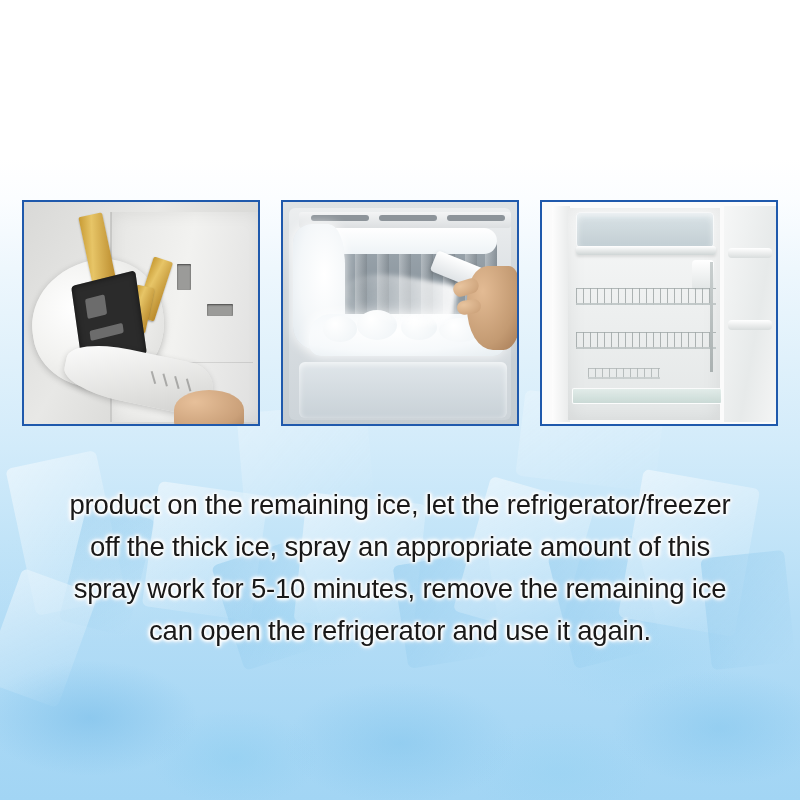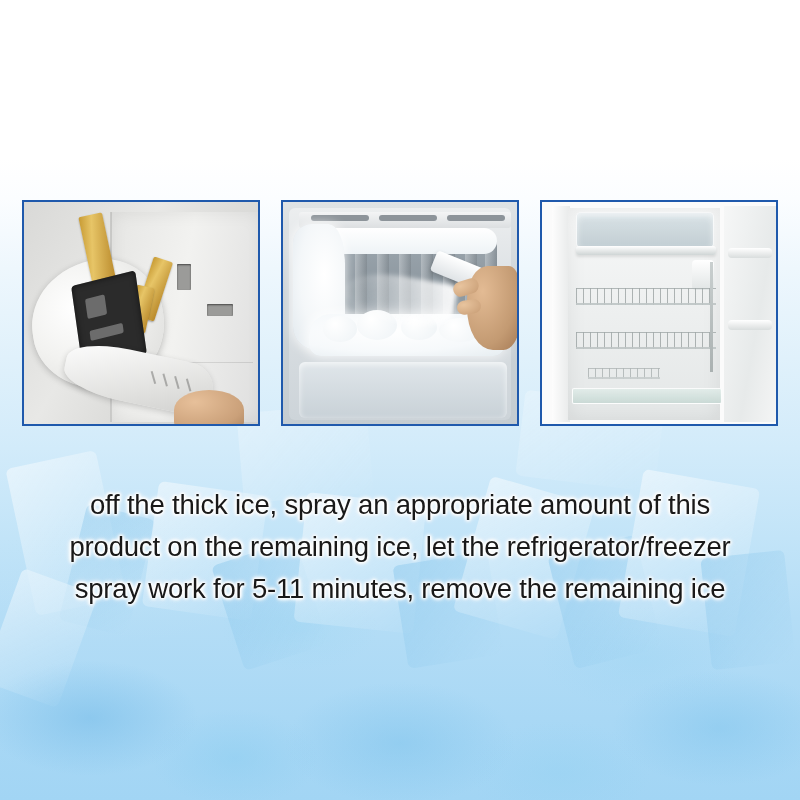--- a/index.html
+++ b/index.html
@@ -441,18 +441,19 @@
       <div class="p3-wire" style="left:34px; top:86px;"></div>
       <div class="p3-wire" style="left:34px; top:130px;"></div>
       <div class="p3-rod" style="left:168px; top:60px; height:110px;"></div>
       <div class="p3-wire" style="left:46px; top:166px; width:72px; height:8px; opacity:.8;"></div>
       <div class="p3-glass" style="top:186px;"></div>
     </div>
 
   </div>
 
   <div class="body-text">
+    <div>product on the remaining ice, let the refrigerator/freezer</div>
     <div>off the thick ice, spray an appropriate amount of this</div>
-    <div>product on the remaining ice, let the refrigerator/freezer</div>
-    <div>spray work for 5-11 minutes, remove the remaining ice</div>
+    <div>spray work for 5-10 minutes, remove the remaining ice</div>
+    <div>can open the refrigerator and use it again.</div>
   </div>
 
 </div>
 
 </body></html>

